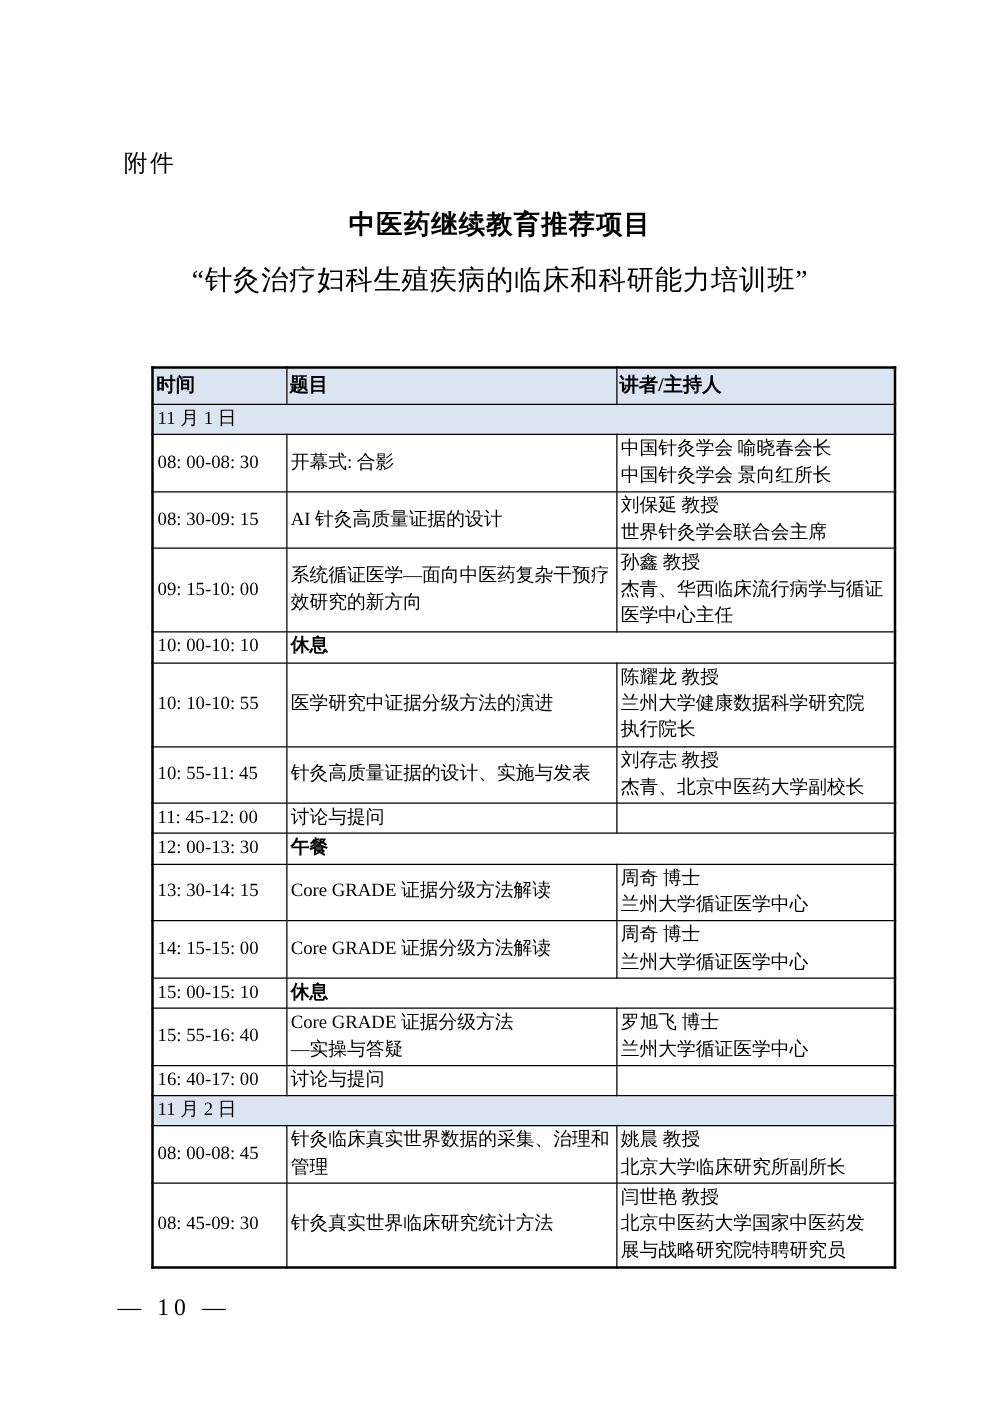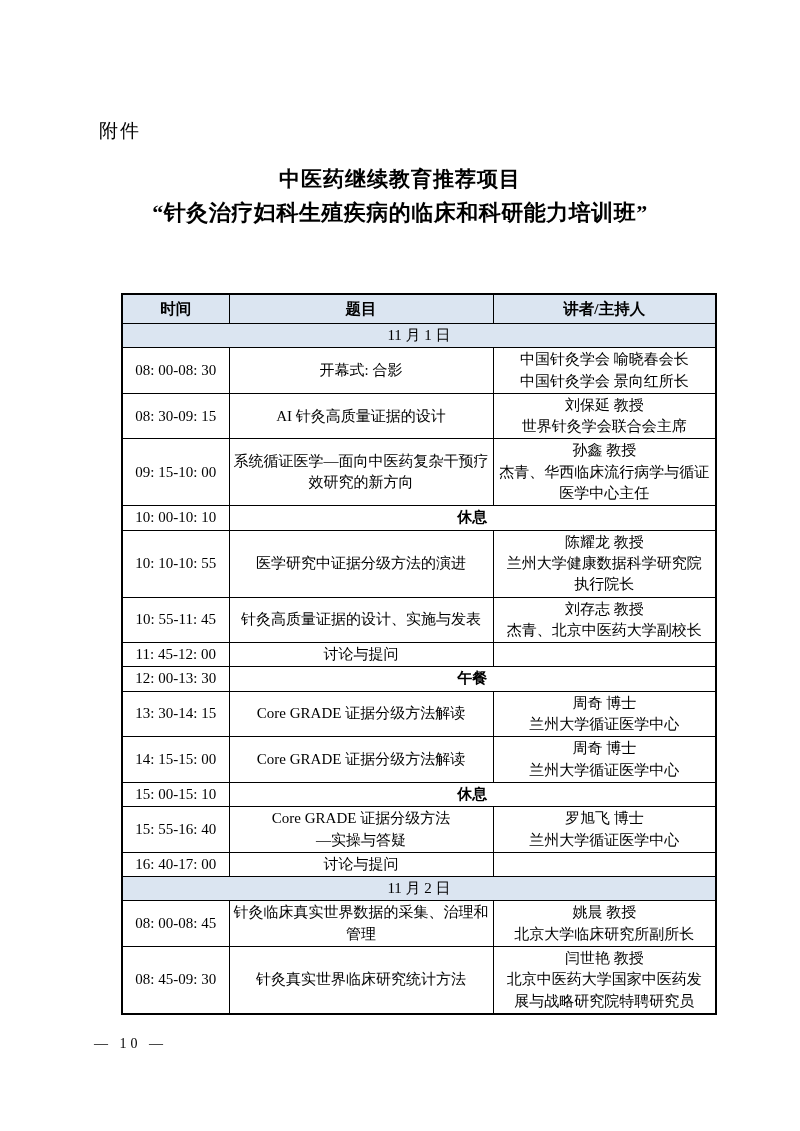--- a/index.html
+++ b/index.html
@@ -15,38 +15,38 @@
 
   .attachment {
     position: absolute;
     left: 99px; top: 118px;
     font-size: 19px;
     letter-spacing: 2px;
   }
 
   .title-block { position: absolute; left: 0; top: 165px; width: 800px; text-align: center; }
   .title-line1 { font-size: 21px; font-weight: bold; letter-spacing: 1px; }
-  .title-line2 { font-size: 22px; font-weight: bold; margin-top: 5px; letter-spacing: 0.5px; }
+  .title-line2 { font-size: 22px; font-weight: normal; margin-top: 16px; letter-spacing: 0.5px; }
   .title-line3 { font-size: 21px; font-weight: bold; margin-top: 17px; letter-spacing: 2px; }
 
   table.schedule {
     position: absolute;
     left: 121px; top: 293px;
     width: 594px;
     border-collapse: collapse;
     border: 2px solid #000000;
     table-layout: fixed;
   }
   .schedule col.c-time    { width: 107px; }
   .schedule col.c-topic   { width: 264px; }
   .schedule col.c-speaker { width: 223px; }
 
   .schedule th, .schedule td {
     border: 1px solid #000000;
-    text-align: center;
+    text-align: left;
     vertical-align: middle;
     font-size: 15px;
     line-height: 1.42;
     padding: 1px 3px;
   }
   .schedule th {
     font-weight: bold;
     font-size: 15.5px;
     padding: 3px 2px;
   }
@@ -59,21 +59,21 @@
   .time-cell { white-space: nowrap; font-size: 14.5px; }
   .topic-cell {}
   .speaker-cell {}
   .cell-line { display: block; }
   .session-row td { height: 42px; }
   .single-row td { height: 22px; }
 
   .footer-page {
     position: absolute;
     left: 94px; top: 1036px;
-    font-size: 14px;
+    font-size: 19px;
     letter-spacing: 4px;
   }
 </style>
 </head>
 <body>
 
 <div class="page">
 
   <div class="attachment">附件</div>
 

